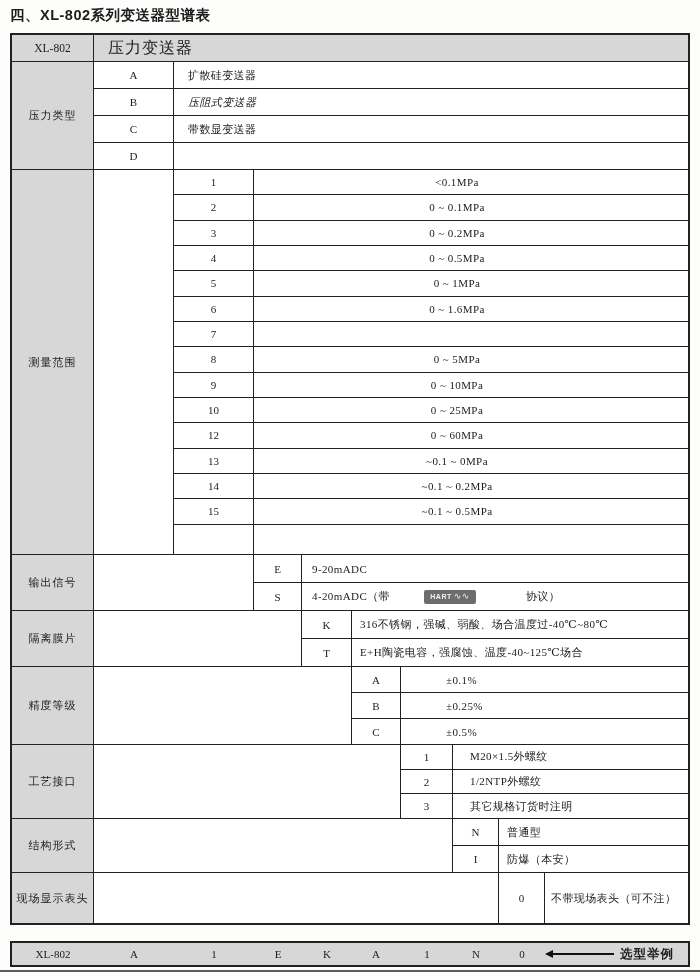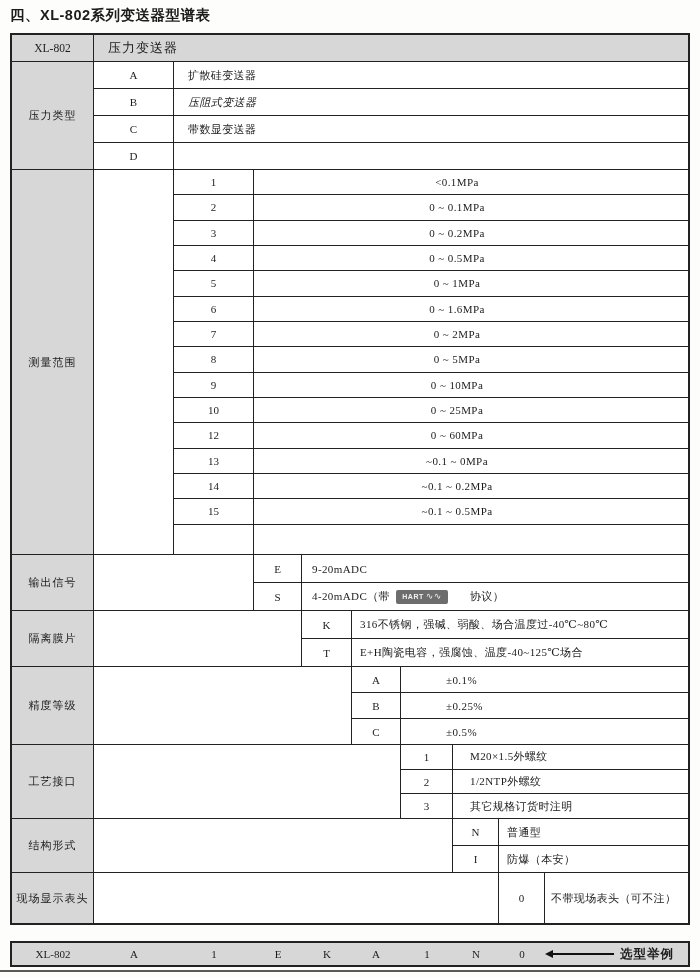--- a/index.html
+++ b/index.html
@@ -19,21 +19,21 @@
   .section { display: flex; border-top: 1px solid #222; }
   .label-cell {
     width: 82px; flex: none; background: #d7d7d7; border-right: 1px solid #222;
     display: flex; align-items: center; justify-content: center;
     font-size: 11px; letter-spacing: 1px; white-space: nowrap;
   }
   .hdr-model {
     width: 82px; flex: none; border-right: 1px solid #222;
     display: flex; align-items: center; justify-content: center; font-size: 11.5px;
   }
-  .hdr-product { flex: 1; display: flex; align-items: center; padding-left: 14px; font-size: 13px; letter-spacing: 1px; }
+  .hdr-product { flex: 1; display: flex; align-items: center; padding-left: 14px; font-size: 16px; letter-spacing: 1px; }
   .spacer-cell { flex: none; border-right: 1px solid #222; background: #fff; }
   .rows-wrap { flex: 1; display: flex; flex-direction: column; }
   .t-row { display: flex; border-bottom: 1px solid #222; min-height: 0; }
   .t-row:last-child { border-bottom: none; }
   .code-cell {
     flex: none; border-right: 1px solid #222;
     display: flex; align-items: center; justify-content: center; font-size: 11px;
   }
   .desc-cell {
     flex: 1; display: flex; align-items: center;
@@ -125,21 +125,20 @@
           <div class="t-row" style="flex: 24 1 0px;">
             <div class="code-cell" style="width: 80px;">5</div>
             <div class="desc-cell desc-center">0 ~ 1MPa</div>
           </div>
           <div class="t-row" style="flex: 24 1 0px;">
             <div class="code-cell" style="width: 80px;">6</div>
             <div class="desc-cell desc-center">0 ~ 1.6MPa</div>
           </div>
           <div class="t-row" style="flex: 24 1 0px;">
             <div class="code-cell" style="width: 80px;">7</div>
-            <div class="desc-cell desc-center">0 ~ 2MPa</div>
           </div>
           <div class="t-row" style="flex: 24 1 0px;">
             <div class="code-cell" style="width: 80px;">8</div>
             <div class="desc-cell desc-center">0 ~ 5MPa</div>
           </div>
           <div class="t-row" style="flex: 24 1 0px;">
             <div class="code-cell" style="width: 80px;">9</div>
             <div class="desc-cell desc-center">0 ~ 10MPa</div>
           </div>
           <div class="t-row" style="flex: 24 1 0px;">
@@ -171,21 +170,21 @@
       <div class="section" style="height: 56px;">
         <div class="label-cell">输出信号</div>
         <div class="spacer-cell" style="width: 160px;"></div>
         <div class="rows-wrap">
           <div class="t-row" style="flex: 1 1 0px;">
             <div class="code-cell" style="width: 48px;">E</div>
             <div class="desc-cell" style="padding-left: 10px;">9-20mADC</div>
           </div>
           <div class="t-row" style="flex: 1 1 0px;">
             <div class="code-cell" style="width: 48px;">S</div>
-            <div class="desc-cell" style="padding-left: 10px;">
+            <div class="desc-cell" style="padding-left: 10px; gap: 28px;">
               <span>4-20mADC（带</span>
               <span class="hart-badge">
                 <span class="hart-text">HART</span>
                 <span class="hart-wave">∿∿</span>
               </span>
               <span>协议）</span>
             </div>
           </div>
         </div>
       </div>

